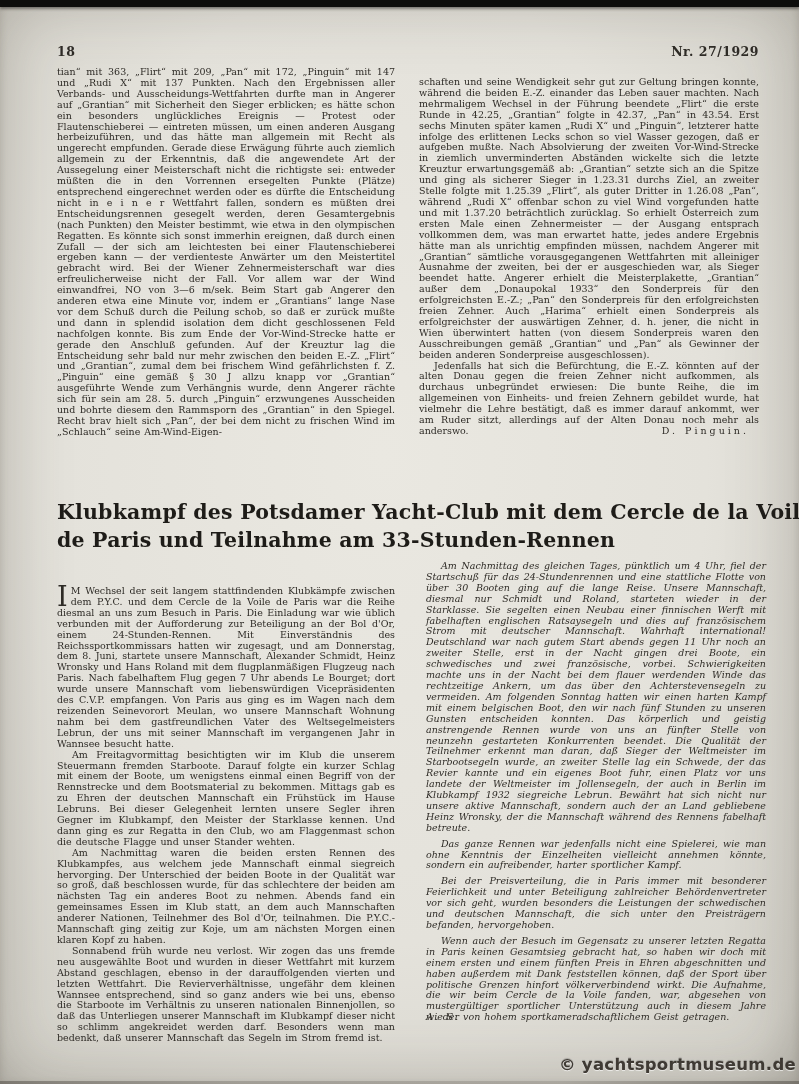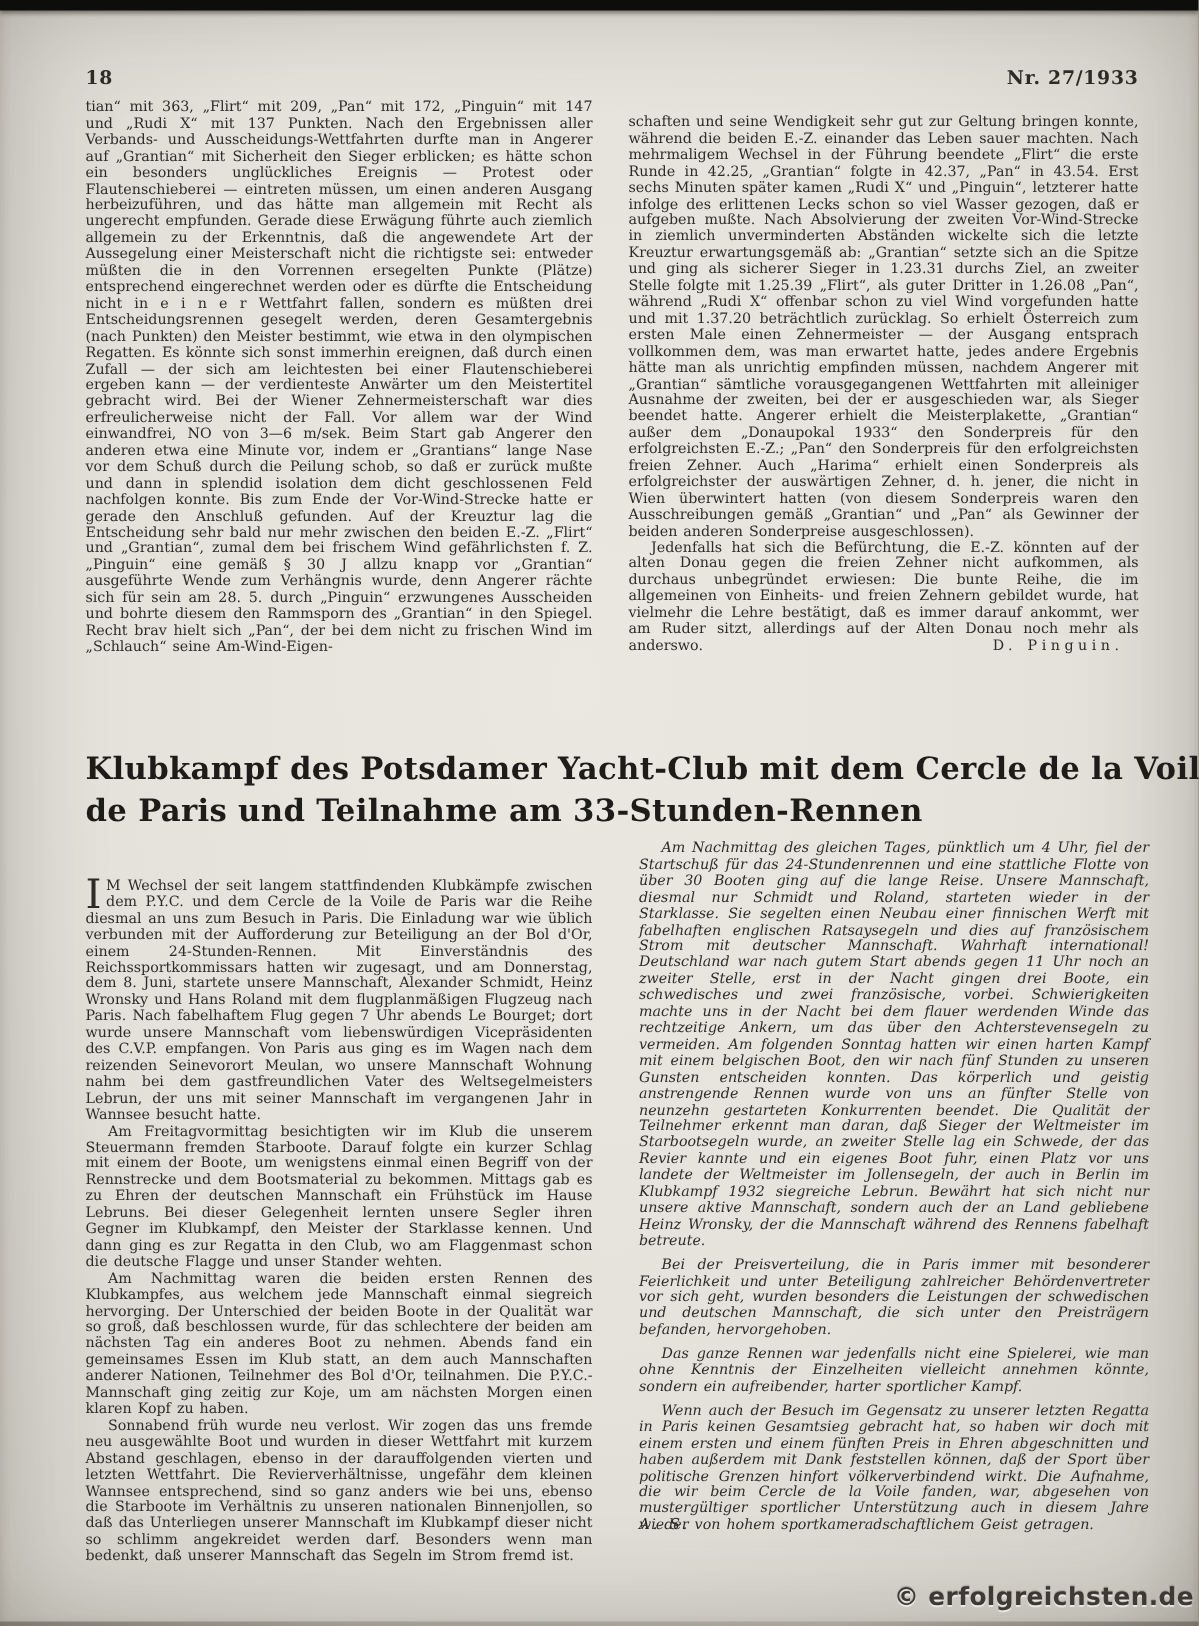--- a/index.html
+++ b/index.html
@@ -86,21 +86,21 @@
 </style>
 </head>
 <body>
 
 <div class="page">
 
   <div class="scan-edge-top"></div>
 
   <div class="running-head">
     <span>18</span>
-    <span>Nr. 27/1933</span>
+    <span>Nr. 27/1929</span>
   </div>
 
   <div class="col a1-left">
     <p>tian“ mit 363, „Flirt“ mit 209, „Pan“ mit 172, „Pinguin“ mit 147 und „Rudi X“ mit 137 Punkten. Nach den Ergebnissen aller Verbands- und Ausscheidungs-Wettfahrten durfte man in Angerer auf „Grantian“ mit Sicherheit den Sieger erblicken; es hätte schon ein besonders unglückliches Ereignis — Protest oder Flautenschieberei — eintreten müssen, um einen anderen Ausgang herbeizuführen, und das hätte man allgemein mit Recht als ungerecht empfunden. Gerade diese Erwägung führte auch ziemlich allgemein zu der Erkenntnis, daß die angewendete Art der Aussegelung einer Meisterschaft nicht die richtigste sei: entweder müßten die in den Vorrennen ersegelten Punkte (Plätze) entsprechend eingerechnet werden oder es dürfte die Entscheidung nicht in e i n e r Wettfahrt fallen, sondern es müßten drei Entscheidungsrennen gesegelt werden, deren Gesamtergebnis (nach Punkten) den Meister bestimmt, wie etwa in den olympischen Regatten. Es könnte sich sonst immerhin ereignen, daß durch einen Zufall — der sich am leichtesten bei einer Flautenschieberei ergeben kann — der verdienteste Anwärter um den Meistertitel gebracht wird. Bei der Wiener Zehnermeisterschaft war dies erfreulicherweise nicht der Fall. Vor allem war der Wind einwandfrei, NO von 3—6 m/sek. Beim Start gab Angerer den anderen etwa eine Minute vor, indem er „Grantians“ lange Nase vor dem Schuß durch die Peilung schob, so daß er zurück mußte und dann in splendid isolation dem dicht geschlossenen Feld nachfolgen konnte. Bis zum Ende der Vor-Wind-Strecke hatte er gerade den Anschluß gefunden. Auf der Kreuztur lag die Entscheidung sehr bald nur mehr zwischen den beiden E.-Z. „Flirt“ und „Grantian“, zumal dem bei frischem Wind gefährlichsten f. Z. „Pinguin“ eine gemäß § 30 J allzu knapp vor „Grantian“ ausgeführte Wende zum Verhängnis wurde, denn Angerer rächte sich für sein am 28. 5. durch „Pinguin“ erzwungenes Ausscheiden und bohrte diesem den Rammsporn des „Grantian“ in den Spiegel. Recht brav hielt sich „Pan“, der bei dem nicht zu frischen Wind im „Schlauch“ seine Am-Wind-Eigen-</p>
   </div>
 
   <div class="col a1-right">
     <p>schaften und seine Wendigkeit sehr gut zur Geltung bringen konnte, während die beiden E.-Z. einander das Leben sauer machten. Nach mehrmaligem Wechsel in der Führung beendete „Flirt“ die erste Runde in 42.25, „Grantian“ folgte in 42.37, „Pan“ in 43.54. Erst sechs Minuten später kamen „Rudi X“ und „Pinguin“, letzterer hatte infolge des erlittenen Lecks schon so viel Wasser gezogen, daß er aufgeben mußte. Nach Absolvierung der zweiten Vor-Wind-Strecke in ziemlich unverminderten Abständen wickelte sich die letzte Kreuztur erwartungsgemäß ab: „Grantian“ setzte sich an die Spitze und ging als sicherer Sieger in 1.23.31 durchs Ziel, an zweiter Stelle folgte mit 1.25.39 „Flirt“, als guter Dritter in 1.26.08 „Pan“, während „Rudi X“ offenbar schon zu viel Wind vorgefunden hatte und mit 1.37.20 beträchtlich zurücklag. So erhielt Österreich zum ersten Male einen Zehnermeister — der Ausgang entsprach vollkommen dem, was man erwartet hatte, jedes andere Ergebnis hätte man als unrichtig empfinden müssen, nachdem Angerer mit „Grantian“ sämtliche vorausgegangenen Wettfahrten mit alleiniger Ausnahme der zweiten, bei der er ausgeschieden war, als Sieger beendet hatte. Angerer erhielt die Meisterplakette, „Grantian“ außer dem „Donaupokal 1933“ den Sonderpreis für den erfolgreichsten E.-Z.; „Pan“ den Sonderpreis für den erfolgreichsten freien Zehner. Auch „Harima“ erhielt einen Sonderpreis als erfolgreichster der auswärtigen Zehner, d. h. jener, die nicht in Wien überwintert hatten (von diesem Sonderpreis waren den Ausschreibungen gemäß „Grantian“ und „Pan“ als Gewinner der beiden anderen Sonderpreise ausgeschlossen).</p>
     <p class="indent">Jedenfalls hat sich die Befürchtung, die E.-Z. könnten auf der alten Donau gegen die freien Zehner nicht aufkommen, als durchaus unbegründet erwiesen: Die bunte Reihe, die im allgemeinen von Einheits- und freien Zehnern gebildet wurde, hat vielmehr die Lehre bestätigt, daß es immer darauf ankommt, wer am Ruder sitzt, allerdings auf der Alten Donau noch mehr als anderswo.</p>
     <div class="sig-line">D. Pinguin.</div>
@@ -113,23 +113,23 @@
 
   <div class="col a2-left">
     <p class="dropcap">IM Wechsel der seit langem stattfindenden Klubkämpfe zwischen dem P.Y.C. und dem Cercle de la Voile de Paris war die Reihe diesmal an uns zum Besuch in Paris. Die Einladung war wie üblich verbunden mit der Aufforderung zur Beteiligung an der Bol d'Or, einem 24-Stunden-Rennen. Mit Einverständnis des Reichssportkommissars hatten wir zugesagt, und am Donnerstag, dem 8. Juni, startete unsere Mannschaft, Alexander Schmidt, Heinz Wronsky und Hans Roland mit dem flugplanmäßigen Flugzeug nach Paris. Nach fabelhaftem Flug gegen 7 Uhr abends Le Bourget; dort wurde unsere Mannschaft vom liebenswürdigen Vicepräsidenten des C.V.P. empfangen. Von Paris aus ging es im Wagen nach dem reizenden Seinevorort Meulan, wo unsere Mannschaft Wohnung nahm bei dem gastfreundlichen Vater des Weltsegelmeisters Lebrun, der uns mit seiner Mannschaft im vergangenen Jahr in Wannsee besucht hatte.</p>
     <p class="indent">Am Freitagvormittag besichtigten wir im Klub die unserem Steuermann fremden Starboote. Darauf folgte ein kurzer Schlag mit einem der Boote, um wenigstens einmal einen Begriff von der Rennstrecke und dem Bootsmaterial zu bekommen. Mittags gab es zu Ehren der deutschen Mannschaft ein Frühstück im Hause Lebruns. Bei dieser Gelegenheit lernten unsere Segler ihren Gegner im Klubkampf, den Meister der Starklasse kennen. Und dann ging es zur Regatta in den Club, wo am Flaggenmast schon die deutsche Flagge und unser Stander wehten.</p>
     <p class="indent">Am Nachmittag waren die beiden ersten Rennen des Klubkampfes, aus welchem jede Mannschaft einmal siegreich hervorging. Der Unterschied der beiden Boote in der Qualität war so groß, daß beschlossen wurde, für das schlechtere der beiden am nächsten Tag ein anderes Boot zu nehmen. Abends fand ein gemeinsames Essen im Klub statt, an dem auch Mannschaften anderer Nationen, Teilnehmer des Bol d'Or, teilnahmen. Die P.Y.C.-Mannschaft ging zeitig zur Koje, um am nächsten Morgen einen klaren Kopf zu haben.</p>
     <p class="indent">Sonnabend früh wurde neu verlost. Wir zogen das uns fremde neu ausgewählte Boot und wurden in dieser Wettfahrt mit kurzem Abstand geschlagen, ebenso in der darauffolgenden vierten und letzten Wettfahrt. Die Revierverhältnisse, ungefähr dem kleinen Wannsee entsprechend, sind so ganz anders wie bei uns, ebenso die Starboote im Verhältnis zu unseren nationalen Binnenjollen, so daß das Unterliegen unserer Mannschaft im Klubkampf dieser nicht so schlimm angekreidet werden darf. Besonders wenn man bedenkt, daß unserer Mannschaft das Segeln im Strom fremd ist.</p>
   </div>
 
   <div class="col a2-right">
     <p class="indent">Am Nachmittag des gleichen Tages, pünktlich um 4 Uhr, fiel der Startschuß für das 24-Stundenrennen und eine stattliche Flotte von über 30 Booten ging auf die lange Reise. Unsere Mannschaft, diesmal nur Schmidt und Roland, starteten wieder in der Starklasse. Sie segelten einen Neubau einer finnischen Werft mit fabelhaften englischen Ratsaysegeln und dies auf französischem Strom mit deutscher Mannschaft. Wahrhaft international! Deutschland war nach gutem Start abends gegen 11 Uhr noch an zweiter Stelle, erst in der Nacht gingen drei Boote, ein schwedisches und zwei französische, vorbei. Schwierigkeiten machte uns in der Nacht bei dem flauer werdenden Winde das rechtzeitige Ankern, um das über den Achterstevensegeln zu vermeiden. Am folgenden Sonntag hatten wir einen harten Kampf mit einem belgischen Boot, den wir nach fünf Stunden zu unseren Gunsten entscheiden konnten. Das körperlich und geistig anstrengende Rennen wurde von uns an fünfter Stelle von neunzehn gestarteten Konkurrenten beendet. Die Qualität der Teilnehmer erkennt man daran, daß Sieger der Weltmeister im Starbootsegeln wurde, an zweiter Stelle lag ein Schwede, der das Revier kannte und ein eigenes Boot fuhr, einen Platz vor uns landete der Weltmeister im Jollensegeln, der auch in Berlin im Klubkampf 1932 siegreiche Lebrun. Bewährt hat sich nicht nur unsere aktive Mannschaft, sondern auch der an Land gebliebene Heinz Wronsky, der die Mannschaft während des Rennens fabelhaft betreute.</p>
+    <p class="indent">Das ganze Rennen war jedenfalls nicht eine Spielerei, wie man ohne Kenntnis der Einzelheiten vielleicht annehmen könnte, sondern ein aufreibender, harter sportlicher Kampf.</p>
     <p class="indent">Bei der Preisverteilung, die in Paris immer mit besonderer Feierlichkeit und unter Beteiligung zahlreicher Behördenvertreter vor sich geht, wurden besonders die Leistungen der schwedischen und deutschen Mannschaft, die sich unter den Preisträgern befanden, hervorgehoben.</p>
-    <p class="indent">Das ganze Rennen war jedenfalls nicht eine Spielerei, wie man ohne Kenntnis der Einzelheiten vielleicht annehmen könnte, sondern ein aufreibender, harter sportlicher Kampf.</p>
     <p class="indent">Wenn auch der Besuch im Gegensatz zu unserer letzten Regatta in Paris keinen Gesamtsieg gebracht hat, so haben wir doch mit einem ersten und einem fünften Preis in Ehren abgeschnitten und haben außerdem mit Dank feststellen können, daß der Sport über politische Grenzen hinfort völkerverbindend wirkt. Die Aufnahme, die wir beim Cercle de la Voile fanden, war, abgesehen von mustergültiger sportlicher Unterstützung auch in diesem Jahre wieder von hohem sportkameradschaftlichem Geist getragen.</p>
     <div class="sig-line-2">A. S.</div>
   </div>
 
-  <div class="watermark">© erfolgreichsten.de</div>
+  <div class="watermark">© yachtsportmuseum.de</div>
 
   <div class="scan-edge-bottom"></div>
 
 </div>
 
 </body></html>

